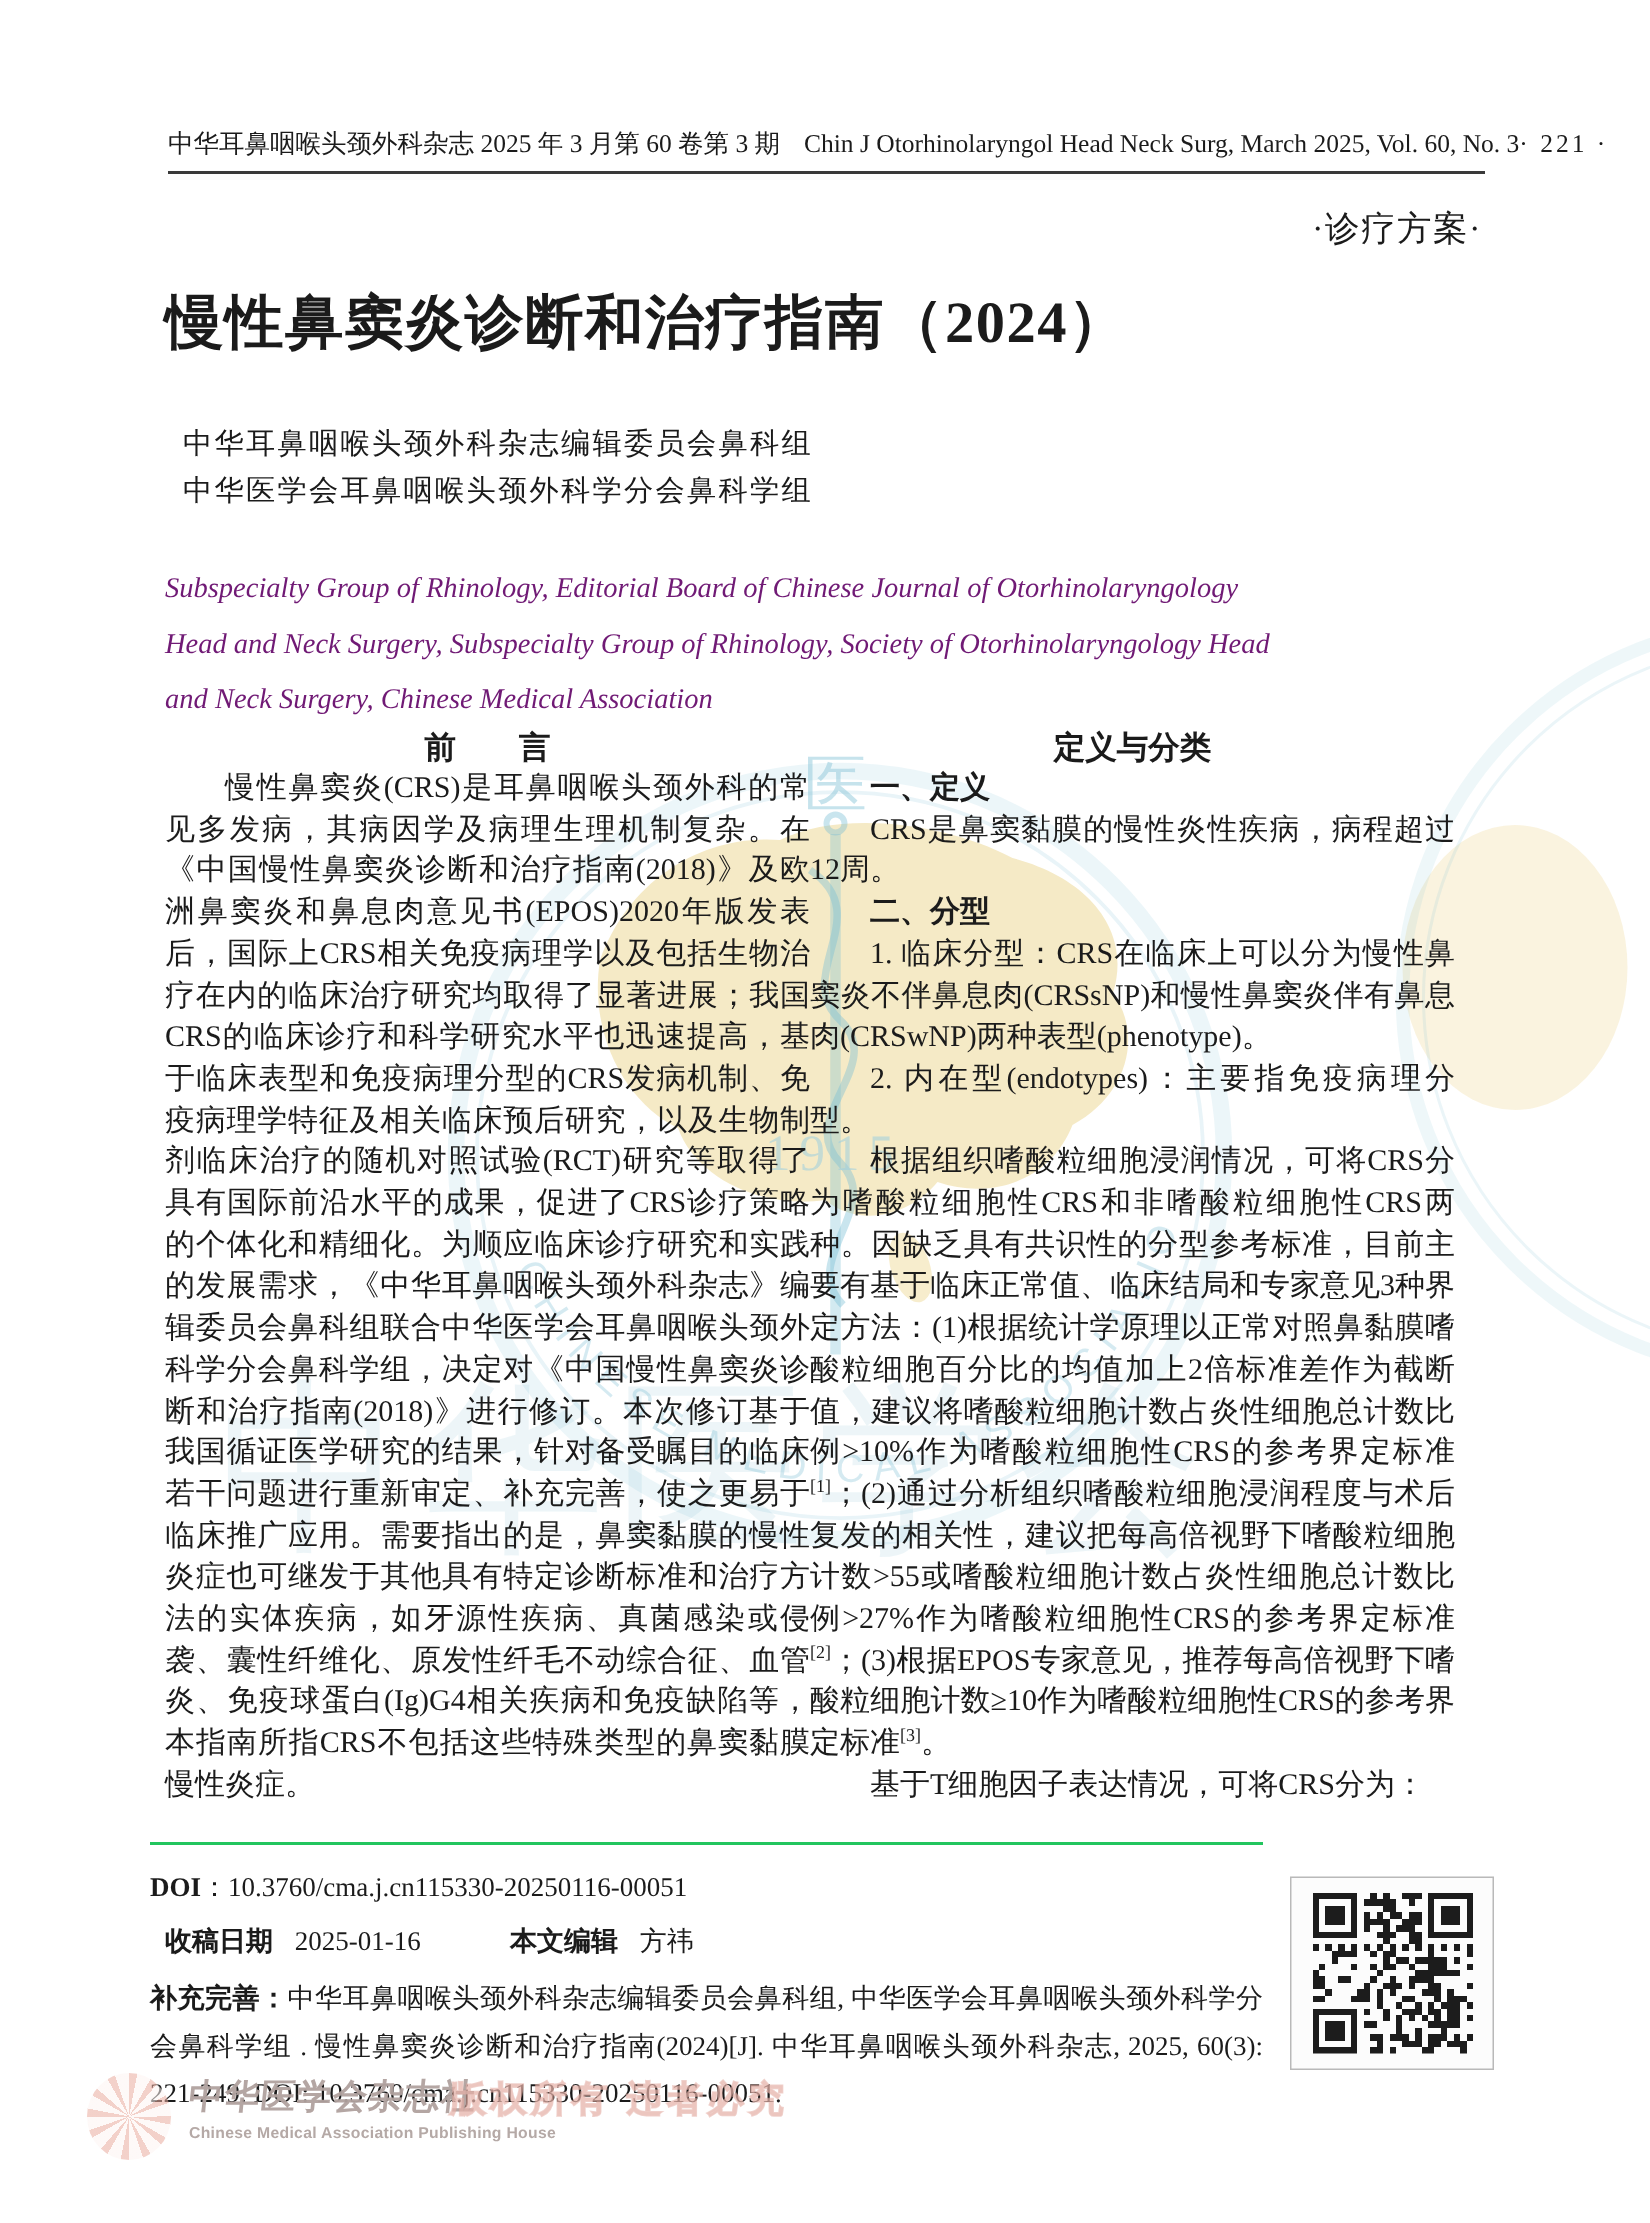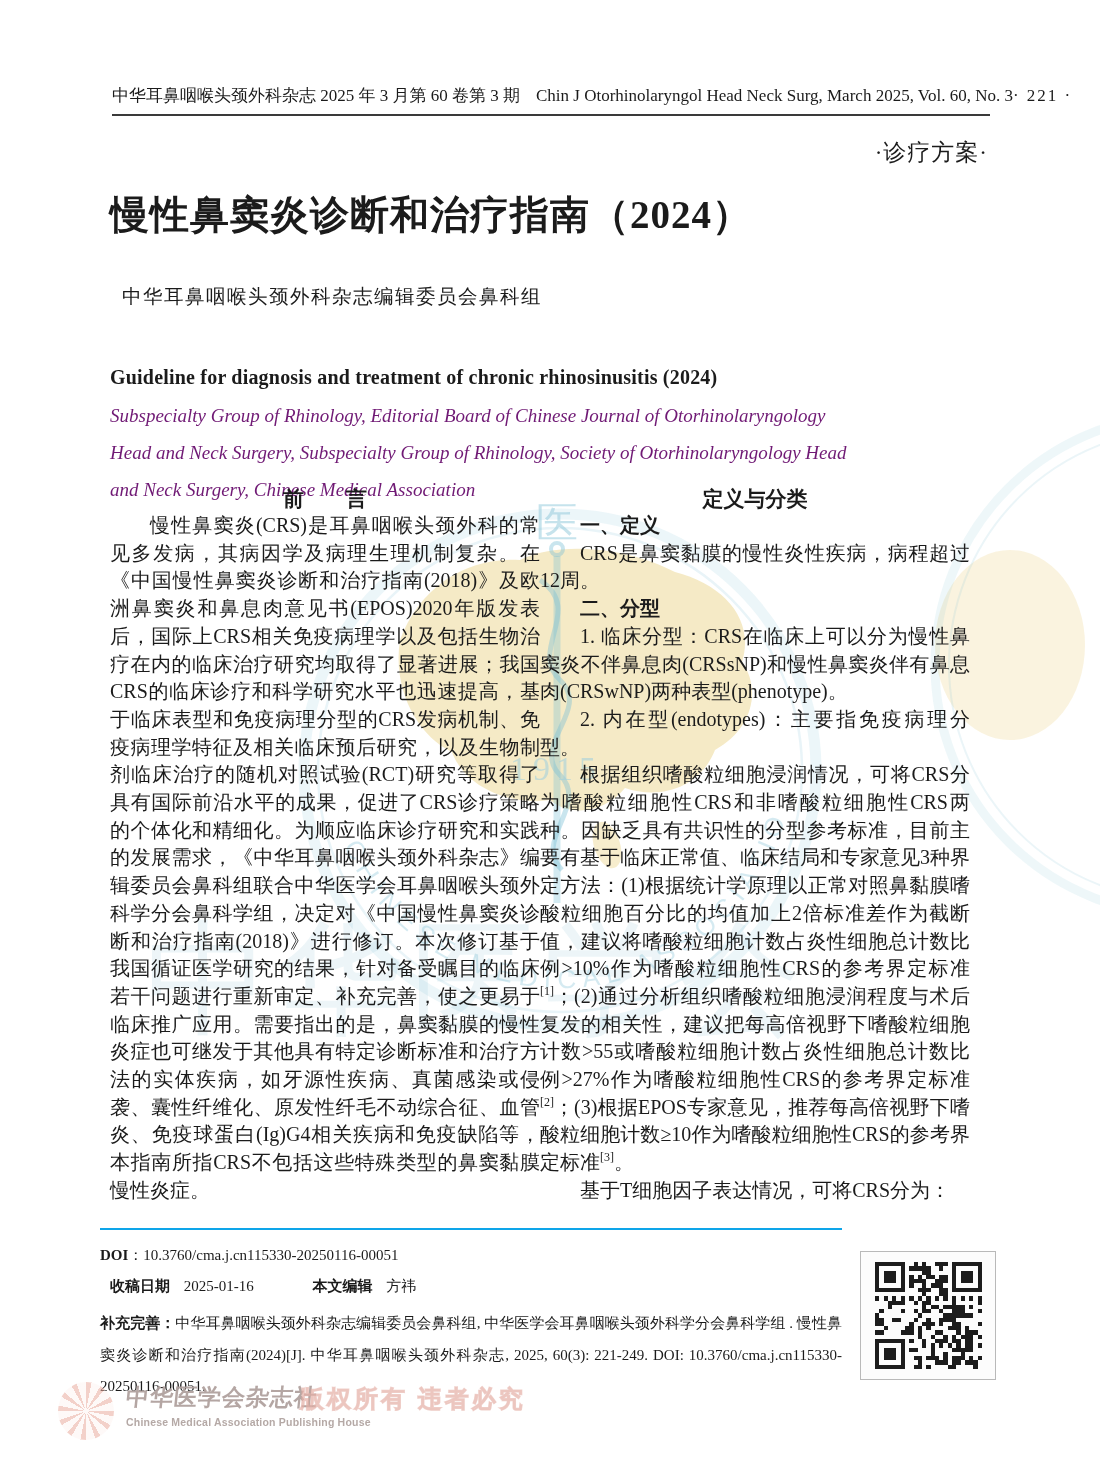--- a/index.html
+++ b/index.html
@@ -61,22 +61,22 @@
   .right-body{margin-top:33px;}
   .subhead{
     font-family:"Liberation Sans","DejaVu Sans",sans-serif;
     font-weight:700;
   }
   sup{font-size:12px;line-height:0;vertical-align:super;}
 
   
   .footnote{
     position:absolute;left:100px;top:1228px;width:742px;
-    border-top:2px solid #0ea5e9;padding-top:16px;
-    font-size:15px;
+    border-top:2px solid #22c55e;padding-top:16px;
+    font-size:18px;
   }
   .fn-label{font-family:"Liberation Sans","DejaVu Sans",sans-serif;font-weight:700;}
   .doi-line .fn-label{font-family:"Liberation Serif","DejaVu Serif",serif;}
   .received-line{margin-top:12px;margin-left:10px;}
   .received-line .editor-label{margin-left:55px;}
   .received-line .val{margin-left:10px;}
   .cite{margin-top:11px;text-align:justify;line-height:31.5px;}
 
   
   .qr-box{
@@ -153,24 +153,24 @@
       <span class="jr-en">Chin J Otorhinolaryngol Head Neck Surg, March 2025, Vol. 60, No. 3</span>
       <span class="pageno">· 221 ·</span>
     </div>
 
     <div class="section-tag">·诊疗方案·</div>
 
     <h1 class="title-cn" style="margin:0">慢性鼻窦炎诊断和治疗指南（2024）</h1>
 
     <div class="authors-cn">
       <div>中华耳鼻咽喉头颈外科杂志编辑委员会鼻科组</div>
+      <div>中华医学会耳鼻咽喉头颈外科学分会鼻科学组</div>
     </div>
 
     <div class="en-block">
-      <div class="title-en">Guideline for diagnosis and treatment of chronic rhinosinusitis (2024)</div>
       <div class="authors-en">Subspecialty Group of Rhinology, Editorial Board of Chinese Journal of Otorhinolaryngology Head and Neck Surgery, Subspecialty Group of Rhinology, Society of Otorhinolaryngology Head and Neck Surgery, Chinese Medical Association</div>
     </div>
 
     <div class="columns">
 
       <div class="col">
         <div class="col-heading">前　　言</div>
         <p class="left-body">慢性鼻窦炎(CRS)是耳鼻咽喉头颈外科的常见多发病，其病因学及病理生理机制复杂。在《中国慢性鼻窦炎诊断和治疗指南(2018)》及欧洲鼻窦炎和鼻息肉意见书(EPOS)2020年版发表后，国际上CRS相关免疫病理学以及包括生物治疗在内的临床治疗研究均取得了显著进展；我国CRS的临床诊疗和科学研究水平也迅速提高，基于临床表型和免疫病理分型的CRS发病机制、免疫病理学特征及相关临床预后研究，以及生物制剂临床治疗的随机对照试验(RCT)研究等取得了具有国际前沿水平的成果，促进了CRS诊疗策略的个体化和精细化。为顺应临床诊疗研究和实践的发展需求，《中华耳鼻咽喉头颈外科杂志》编辑委员会鼻科组联合中华医学会耳鼻咽喉头颈外科学分会鼻科学组，决定对《中国慢性鼻窦炎诊断和治疗指南(2018)》进行修订。本次修订基于我国循证医学研究的结果，针对备受瞩目的临床若干问题进行重新审定、补充完善，使之更易于临床推广应用。需要指出的是，鼻窦黏膜的慢性炎症也可继发于其他具有特定诊断标准和治疗方法的实体疾病，如牙源性疾病、真菌感染或侵袭、囊性纤维化、原发性纤毛不动综合征、血管炎、免疫球蛋白(Ig)G4相关疾病和免疫缺陷等，本指南所指CRS不包括这些特殊类型的鼻窦黏膜慢性炎症。</p>
       </div>
 

